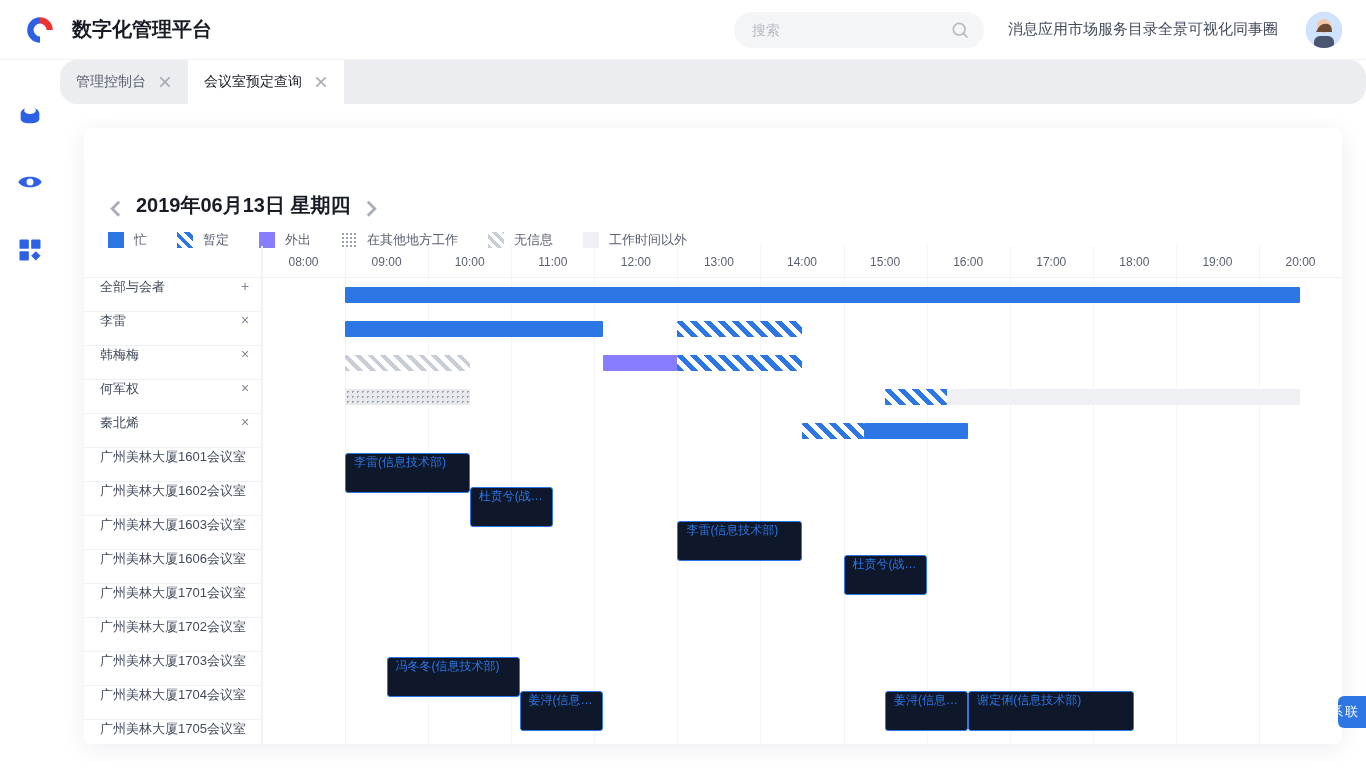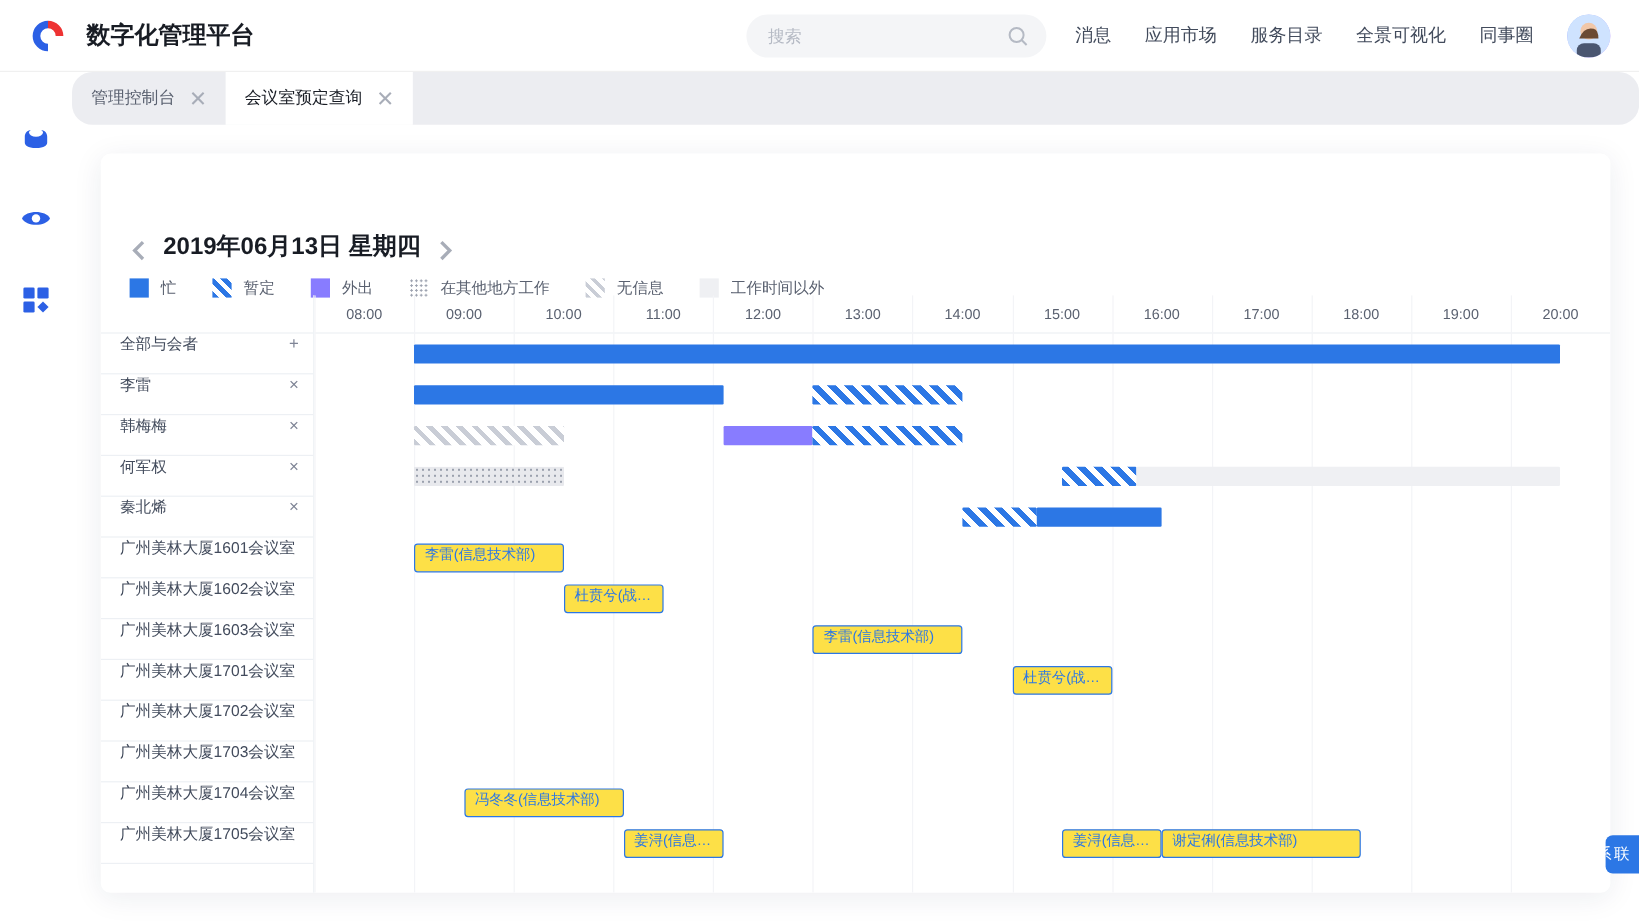--- a/index.html
+++ b/index.html
@@ -7,21 +7,21 @@
 
 
 .header { height:60px; display:flex; align-items:center; padding:0 24px; border-bottom:1px solid #f0f0f0; }
 .logo { width:32px; height:32px; margin-right:16px; position:relative; }
 .logo svg { width:100%; height:100%; }
 .brand { font-size:20px; font-weight:600; color:#181c24; }
 .search-box { margin-left:auto; margin-right:24px; position:relative; }
 .search-box input { width:250px; height:36px; border-radius:18px; border:none; background:#f4f5f7; padding:0 42px 0 18px; font-size:14px; outline:none; color:#333; }
 .search-box input::placeholder { color:#b5bac4; }
 .search-box .s-icon { position:absolute; right:14px; top:8px; width:20px; height:20px; color:#b5bac4; }
-.nav-links { display:flex; gap:28px; align-items:center; }
+.nav-links { display:flex; align-items:center; }
 .nav-links span { font-size:15px; color:#424b5c; cursor:pointer; }
 .avatar { width:36px; height:36px; border-radius:50%; margin-left:28px; background:linear-gradient(135deg,#9cc5ff,#c89cff); overflow:hidden; display:flex; align-items:center; justify-content:center; }
 .avatar svg { width:100%; height:100%; }
 
 
 .sidebar { position:absolute; left:0; top:60px; bottom:0; width:60px; background:#fff; display:flex; flex-direction:column; align-items:center; padding-top:40px; gap:40px; }
 .sidebar .icon { width:28px; height:28px; color:#2c60e5; display:flex; align-items:center; justify-content:center; cursor:pointer; }
 
 
 .tabbar { position:absolute; left:60px; right:0; top:60px; height:44px; background:#ecedf1; display:flex; align-items:stretch;border-radius:17px; }
@@ -59,21 +59,21 @@
 .row { height:34px; border-bottom:1px solid #edf0f4; position:relative; display:flex; }
 .row-name { font-size:13px; color:#424b5c; padding-left:16px; white-space:nowrap; overflow:hidden; text-overflow:ellipsis; flex:1; }
 .row-action { width:32px; text-align:center; color:#7f8596; font-size:14px; cursor:pointer; }
 
 .grid-lines { position:absolute; inset:0; }
 .gl { position:absolute; top:0; bottom:0; width:1px; background:#f3f4f7; }
 
 .bars { position:absolute; left:0; right:0; top:32px; }
 .brow { height:34px; position:relative; border-bottom:1px solid transparent; }
 .bar { position:absolute; height:16px; top:9px; border-radius:1px; }
-.bar.bordered { border:1px solid #2c77e5; background:#fde047; color:#2c77e5; font-size:12px; line-height:14px; padding:1px 8px; height:24px; top:5px; white-space:nowrap; overflow:hidden; text-overflow:ellipsis; border-radius:3px; }
+.bar.bordered { border:1px solid #2c77e5; background:#0f172a; color:#2c77e5; font-size:12px; line-height:14px; padding:1px 8px; height:40px; top:5px; white-space:nowrap; overflow:hidden; text-overflow:ellipsis; border-radius:3px; }
 .b-busy { background:#2c77e5; }
 .b-tent { background:repeating-linear-gradient(45deg,#2c77e5 0 5px,#fff 5px 10px); }
 .b-out { background:#887cff; }
 .b-noinfo { background:repeating-linear-gradient(45deg,#c9cdd6 0 4px,#fff 4px 9px); }
 .b-off { background:#eff0f3; }
 .b-else { background:#e8e9ed; background-image:radial-gradient(#9aa0ad 1px,transparent 1px); background-size:5px 5px; }
 
 .contact-tab { position:absolute; right:0; bottom:40px; width:28px; background:#2c77e5; color:#fff; font-size:13px; padding:8px 6px; border-radius:6px 0 0 6px; text-align:center; line-height:1.25; cursor:pointer; writing-mode:vertical-rl; letter-spacing:2px; }
 .contact-tab span { writing-mode:horizontal-tb; display:block; }
 </style>
@@ -215,20 +215,23 @@
           <div class="row-action">×</div>
         </div>
         <div class="row">
           <div class="row-name">广州美林大厦1601会议室</div>
         </div>
         <div class="row">
           <div class="row-name">广州美林大厦1602会议室</div>
         </div>
         <div class="row">
           <div class="row-name">广州美林大厦1603会议室</div>
+        </div>
+        <div class="row">
+          <div class="row-name">广州美林大厦1606会议室</div>
         </div>
         <div class="row">
           <div class="row-name">广州美林大厦1701会议室</div>
         </div>
         <div class="row">
           <div class="row-name">广州美林大厦1702会议室</div>
         </div>
         <div class="row">
           <div class="row-name">广州美林大厦1703会议室</div>
         </div>

